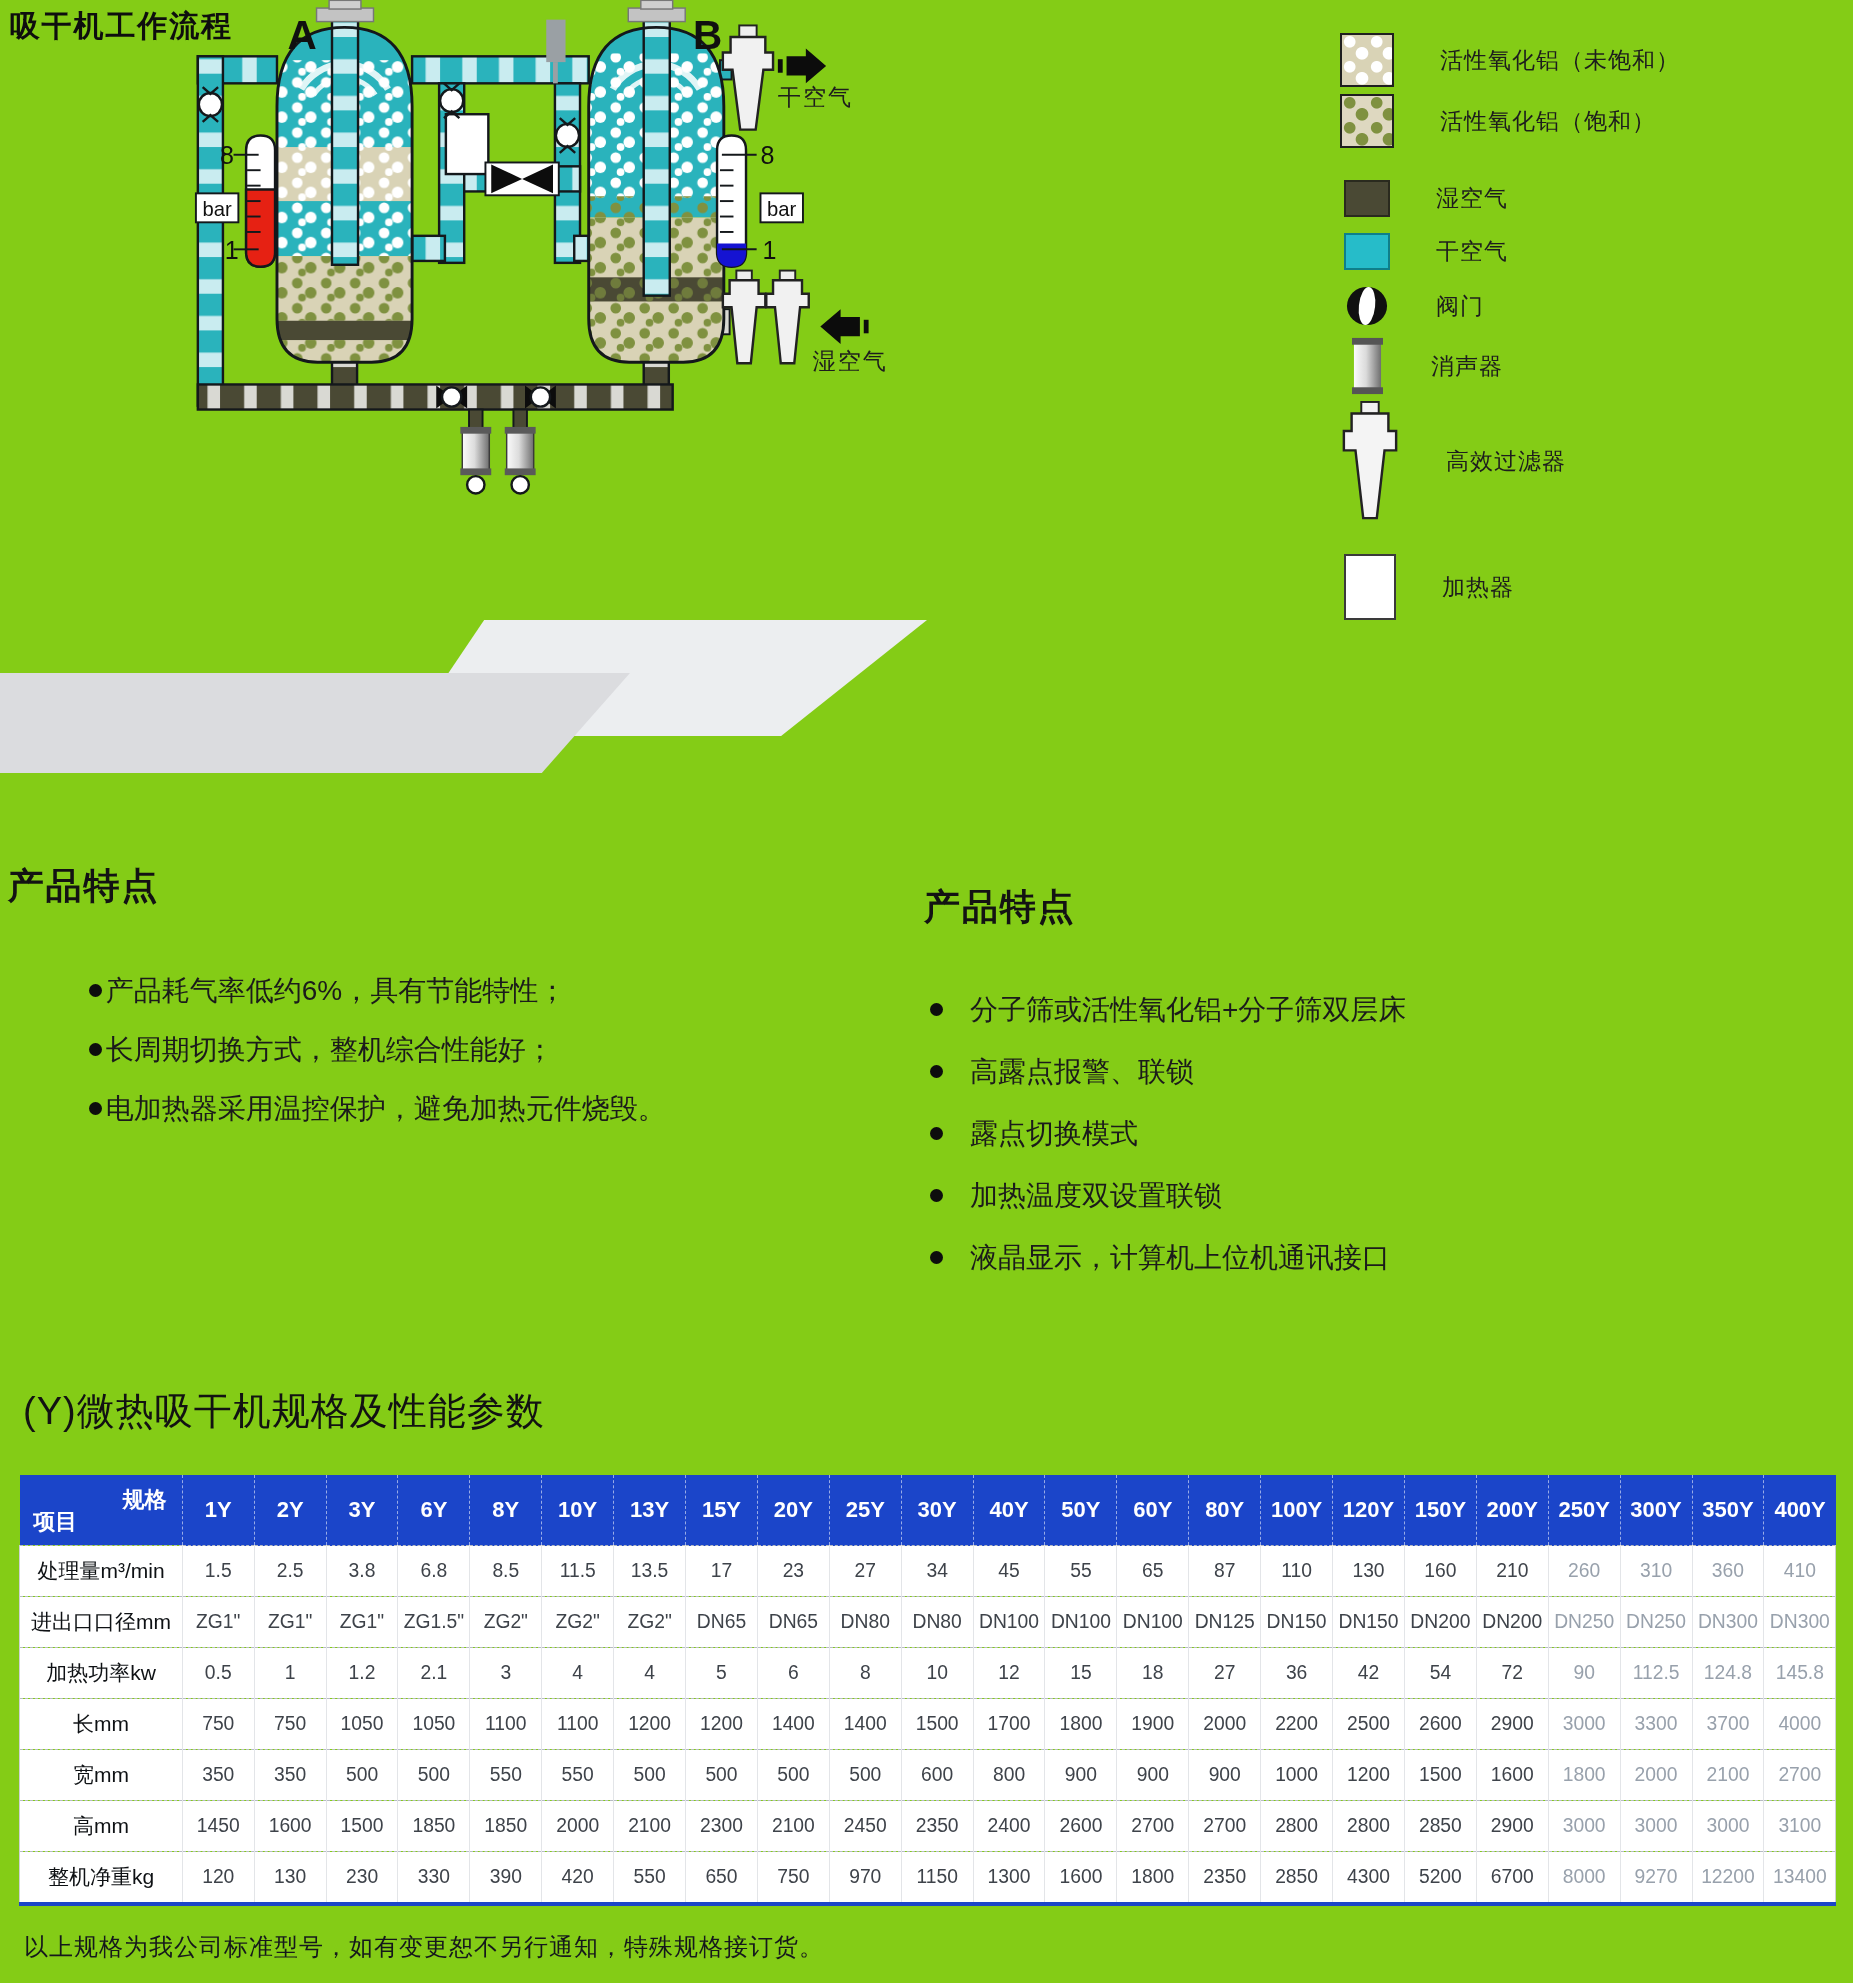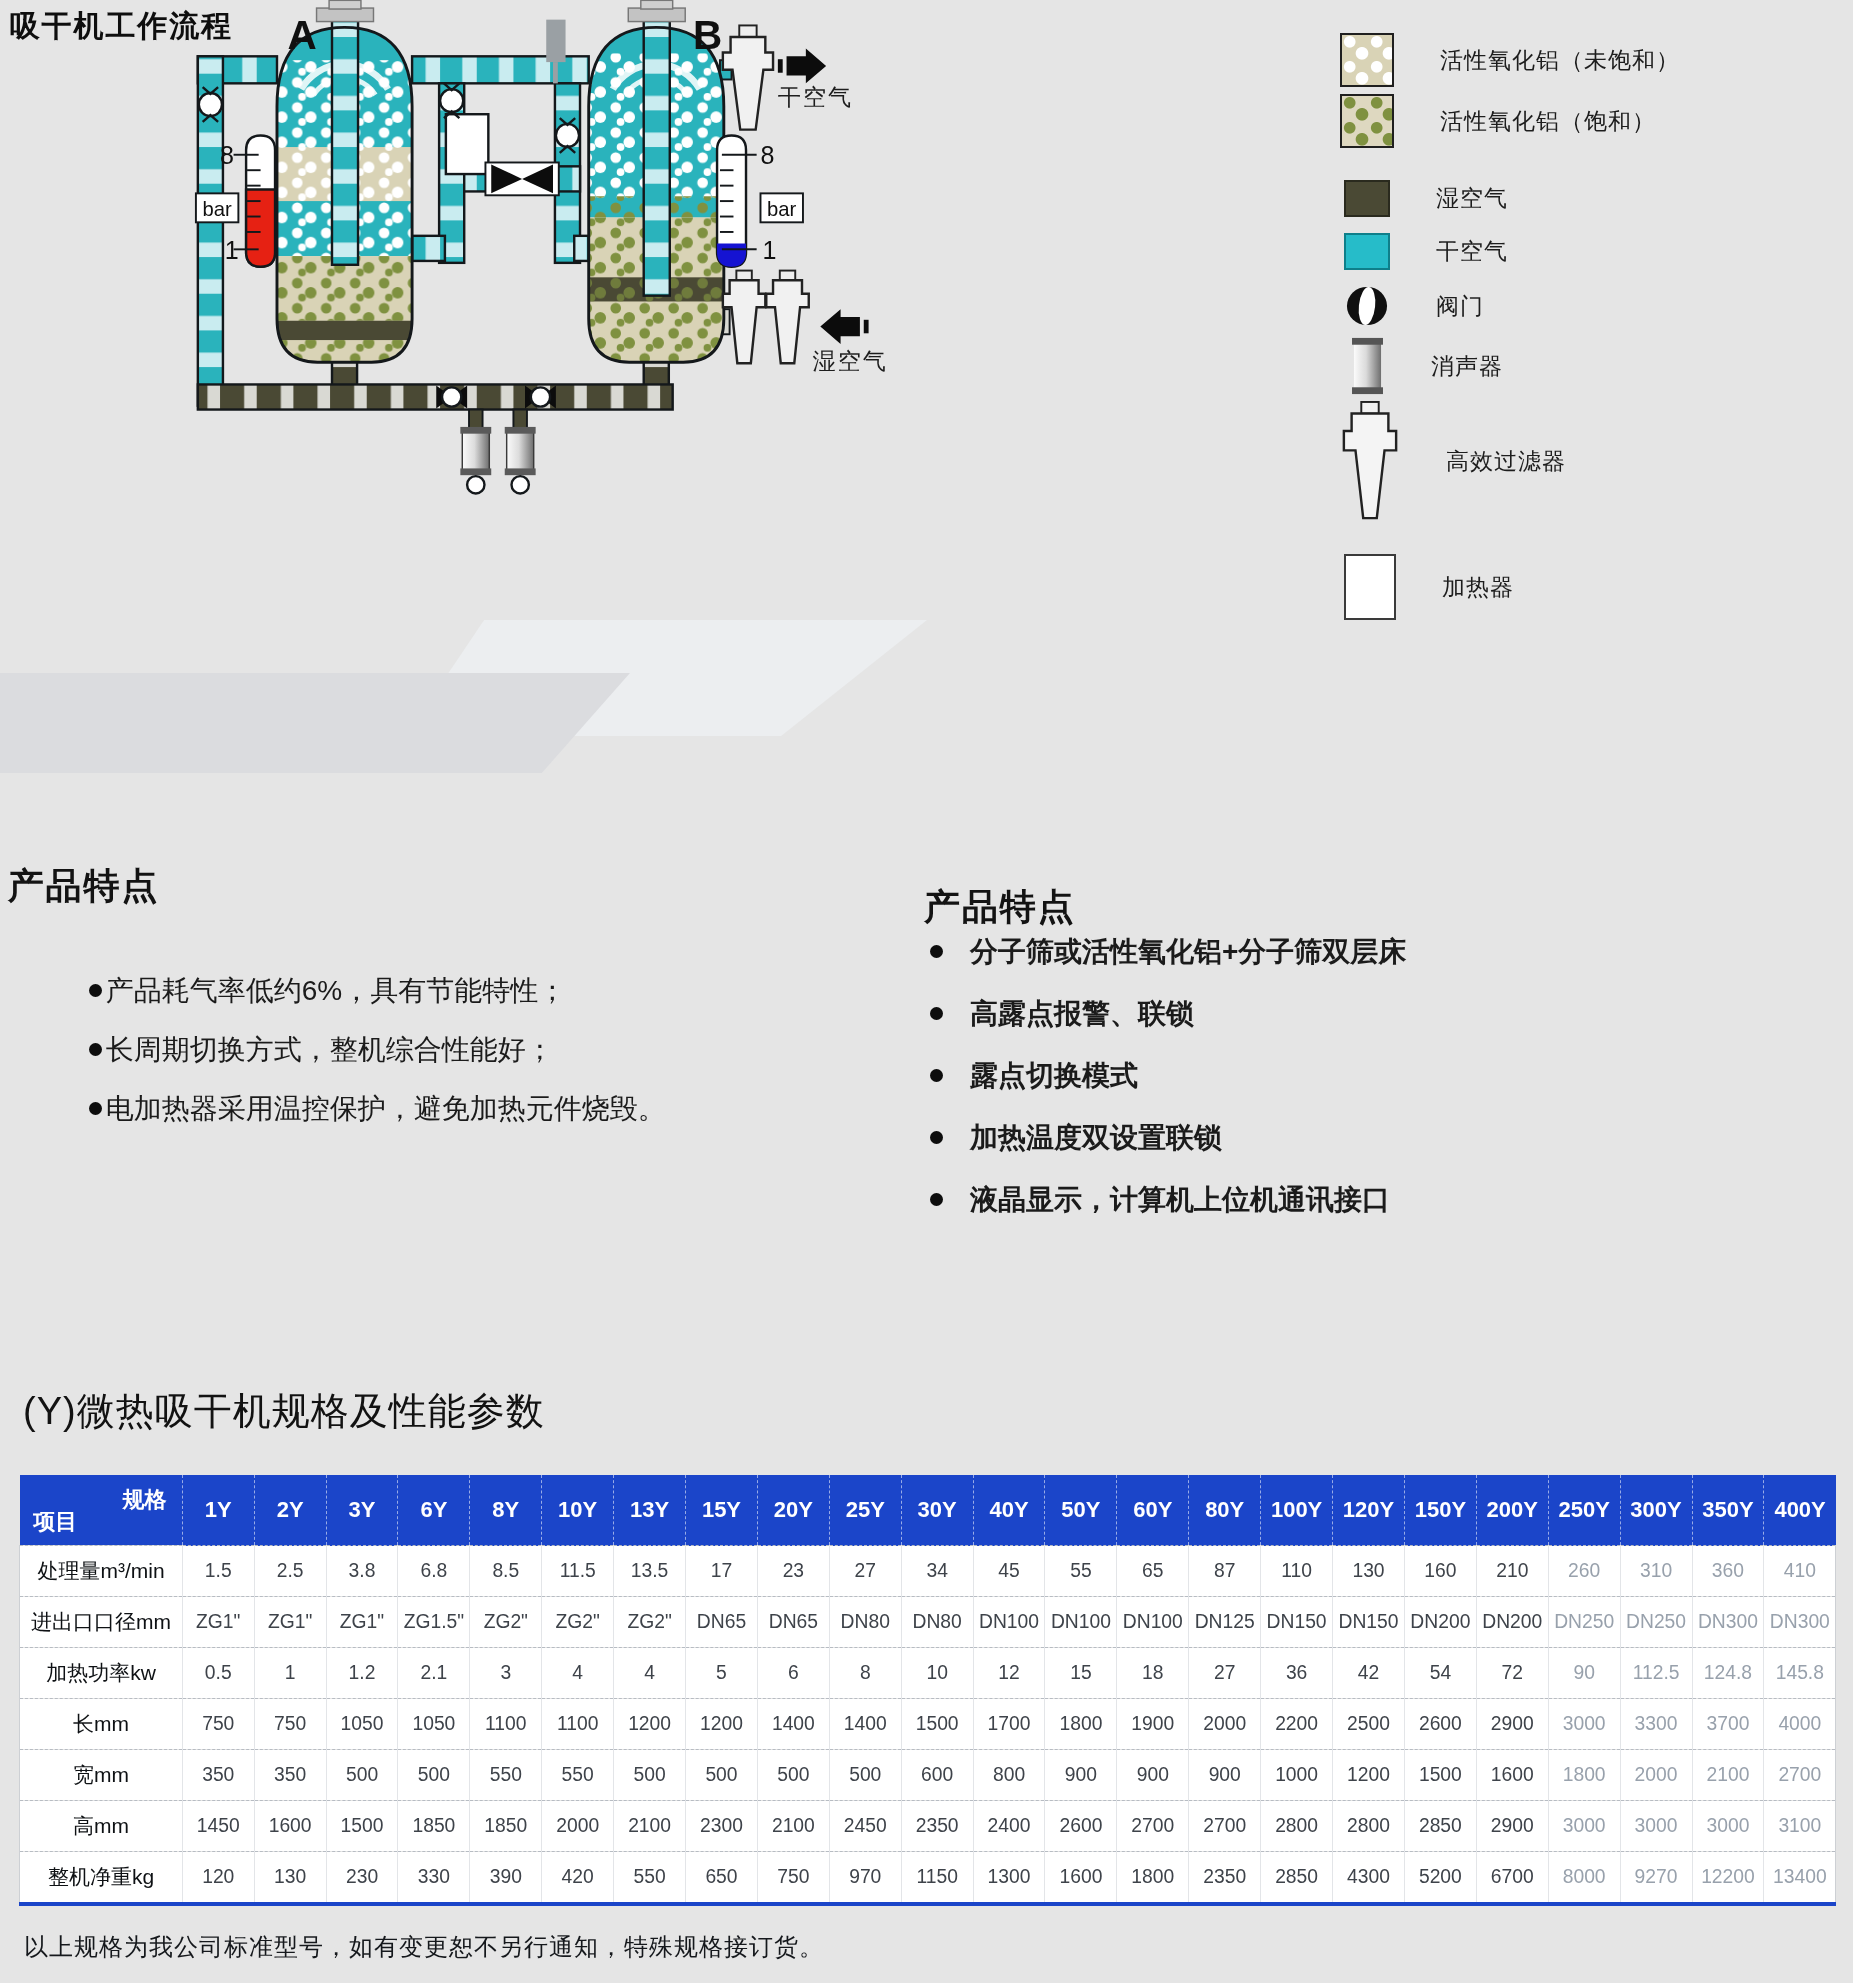--- a/index.html
+++ b/index.html
@@ -1,16 +1,16 @@
 <!DOCTYPE html>
 <html><head>
 <meta charset="utf-8">
 <style>
   html,body{margin:0;padding:0;background:#ffffff;}
-  .page{position:relative;width:1854px;height:1983px;background:#e5e5e5;overflow:hidden;
+  .page{position:relative;width:1854px;height:1983px;background:#84cc16;overflow:hidden;
         font-family:"Liberation Sans",sans-serif;color:#171717;}
 
   
   .dg-title{position:absolute;left:9.7px;top:5.8px;font-size:30px;font-weight:bold;color:#0e0e0e;letter-spacing:1.9px;}
   svg.flow{position:absolute;left:0;top:0;}
 
   
   .lg-item{position:absolute;display:flex;align-items:center;justify-content:flex-end;}
   .lg-label{font-size:23px;color:#1d1d1d;margin-left:46px;white-space:nowrap;letter-spacing:1px;}
   .sw{border:2.4px solid #1f1f1f;box-sizing:border-box;flex:none;}
@@ -37,21 +37,21 @@
   .feat{position:absolute;}
   .feat h2{font-size:36px;font-weight:bold;color:#131313;margin:0;letter-spacing:1.9px;}
   .feat ul{list-style:none;margin:0;padding:0;}
   .feat li{position:relative;font-size:28px;color:#1b1b1b;line-height:39px;}
   .feat .dot{position:absolute;width:13.5px;height:13.5px;border-radius:50%;background:#0d0d0d;top:12.6px;}
   .feat-left{left:7.7px;top:862px;width:778px;}
   .feat-left ul{margin-top:60px;}
   .feat-left li{margin-bottom:20px;text-indent:98px;}
   .feat-left .dot{left:81px;}
   .feat-right{left:924px;top:883px;width:570px;}
-  .feat-right ul{font-weight:bold;}
+  .feat-right ul{margin-top:58px;}
   .feat-right li{margin-bottom:23px;padding-left:46px;}
   .feat-right .dot{left:5.8px;}
 
   
   .spec-title{position:absolute;left:23px;top:1386px;font-size:38px;color:#121212;letter-spacing:1px;}
   table.spec{position:absolute;left:19.3px;top:1475px;width:1817px;border-collapse:collapse;table-layout:fixed;}
   table.spec thead th{height:70px;background:#1b45c9;color:#ffffff;font-size:22px;font-weight:bold;
       text-align:center;vertical-align:middle;padding:0;}
   table.spec thead th + th{border-left:1px dashed rgba(255,255,255,.55);}
   th.corner{width:162px;position:relative;background-color:#1b45c9;

